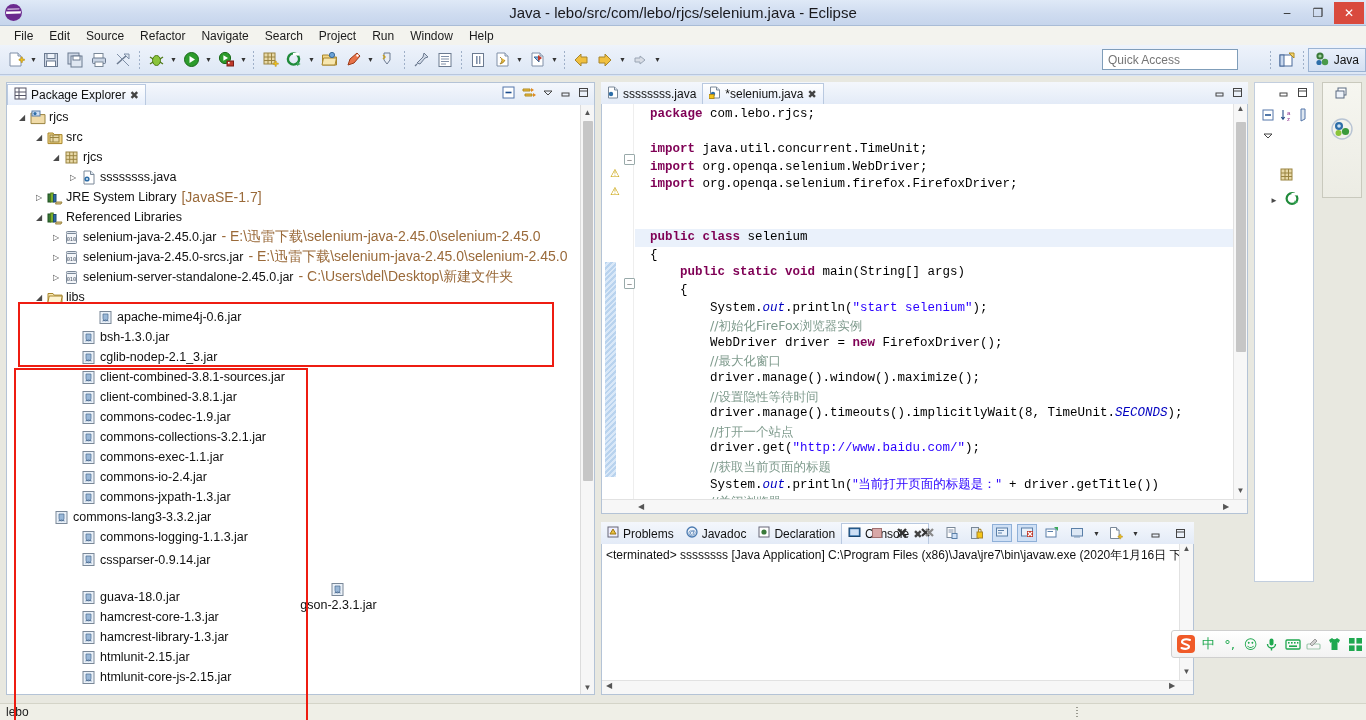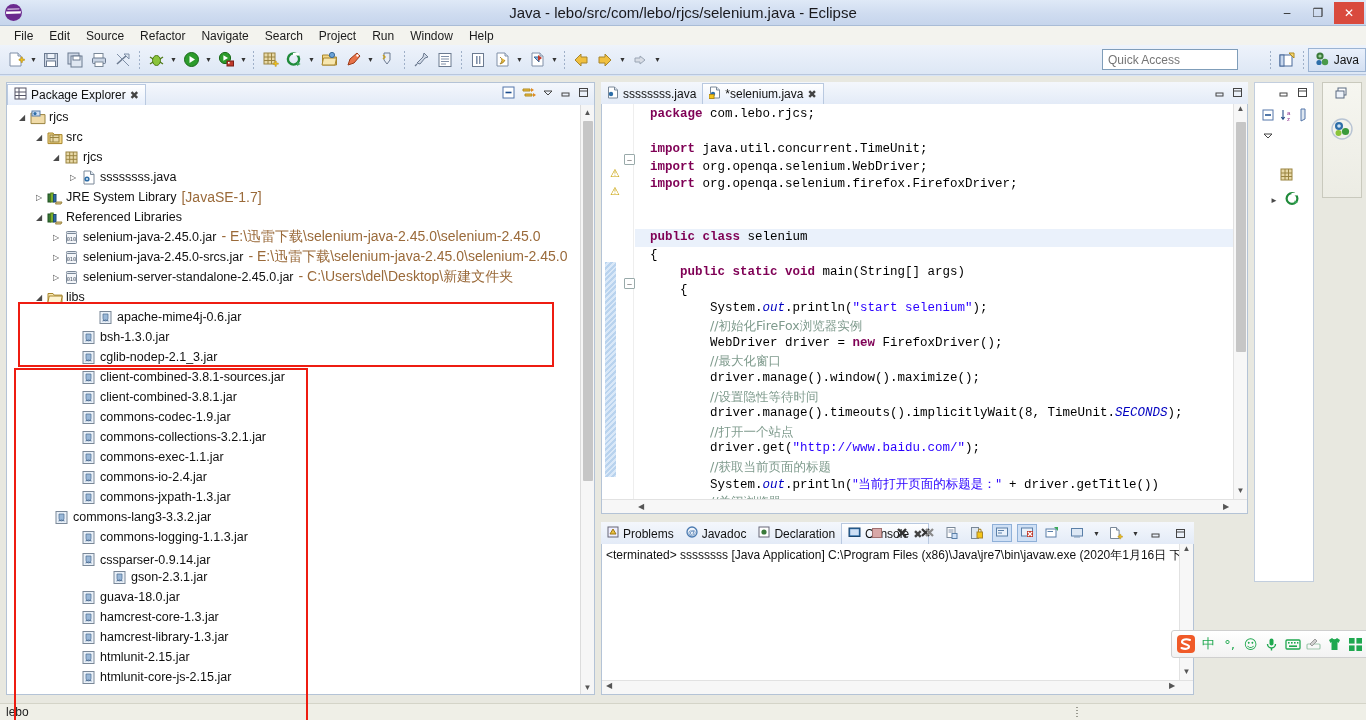--- a/index.html
+++ b/index.html
@@ -819,21 +819,21 @@
               <span class="twist"></span>
               <span class="ticon">
                 <svg width="15" height="15" viewBox="0 0 15 15">
                   <rect x="2" y="1.5" width="11" height="12" fill="#e9f0f8" stroke="#7a8898"></rect>
                   <path d="M5 4 h5 v4.5 a2.5 2.5 0 0 1 -5 0z" fill="#9ab8d8" stroke="#4a6a90" stroke-width="0.7"></path>
                   <path d="M4.5 11 q3 -2 6 0" fill="none" stroke="#4a6a90" stroke-width="0.9"></path>
                 </svg>
               </span>
               <span class="tlabel">cssparser-0.9.14.jar</span>
             </div>
-            <div class="trow" style="padding-left: 90px;">
+            <div class="trow" style="padding-left: 90px; flex-direction: column;">
               <span class="twist"></span>
               <span class="ticon">
                 <svg width="15" height="15" viewBox="0 0 15 15">
                   <rect x="2" y="1.5" width="11" height="12" fill="#e9f0f8" stroke="#7a8898"></rect>
                   <path d="M5 4 h5 v4.5 a2.5 2.5 0 0 1 -5 0z" fill="#9ab8d8" stroke="#4a6a90" stroke-width="0.7"></path>
                   <path d="M4.5 11 q3 -2 6 0" fill="none" stroke="#4a6a90" stroke-width="0.9"></path>
                 </svg>
               </span>
               <span class="tlabel">gson-2.3.1.jar</span>
             </div>

